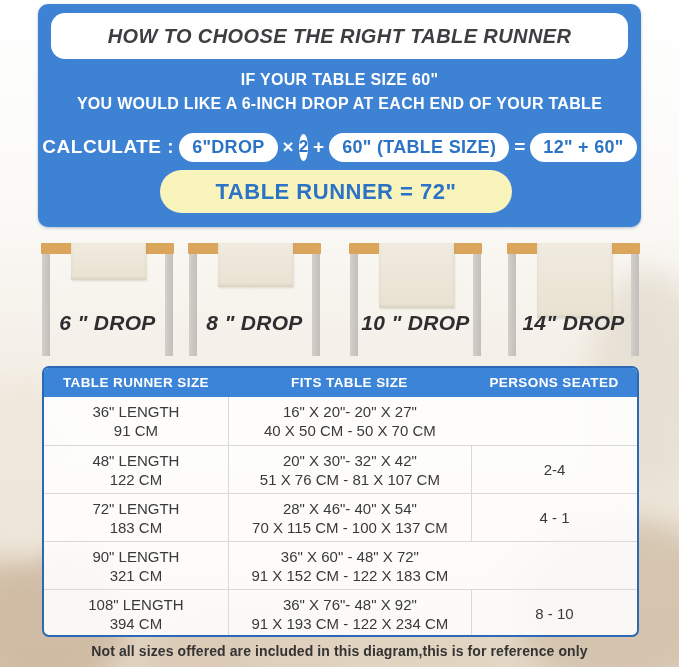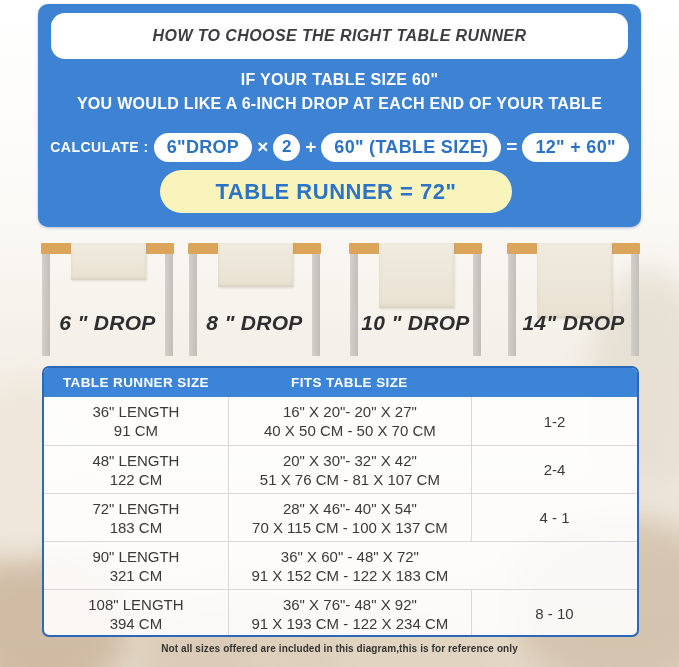--- a/index.html
+++ b/index.html
@@ -30,36 +30,36 @@
     position: absolute; left: 38px; top: 4px; width: 603px; height: 223px;
     background: #3e82d4; border-radius: 10px;
     box-shadow: 0 1px 3px rgba(40,80,140,.35);
   }
   .title-pill {
     position: absolute; left: 13px; right: 13px; top: 9px; height: 46px;
     background: #ffffff; border-radius: 14px;
     display: flex; align-items: center; justify-content: center;
   }
   .title-pill h1 {
-    font-size: 16px; font-weight: bold; font-style: italic;
+    font-size: 20px; font-weight: bold; font-style: italic;
     color: #3e3e42; letter-spacing: .4px; white-space: nowrap;
   }
   .sub {
     position: absolute; left: 0; right: 0; text-align: center;
     color: #ffffff; font-weight: bold; font-size: 16px; letter-spacing: .3px;
   }
   .sub.s1 { top: 67px; }
   .sub.s2 { top: 91px; }
 
   .calc-row {
     position: absolute; left: 6px; right: 6px; top: 126px; height: 34px;
     display: flex; align-items: center; justify-content: center; gap: 5px;
     white-space: nowrap;
   }
-  .calc-label { color: #fff; font-weight: bold; font-size: 14px; letter-spacing: .5px; }
+  .calc-label { color: #fff; font-weight: bold; font-size: 19px; letter-spacing: .5px; }
   .pill {
     background: #ffffff; color: #2d73c5; font-weight: bold; font-size: 18px;
     border-radius: 18px; padding: 4px 13px; letter-spacing: .3px;
   }
   .op { color: #ffffff; font-weight: bold; font-size: 19px; }
   .circle {
     background: #ffffff; color: #2d73c5; font-weight: bold; font-size: 17px;
     width: 27px; height: 27px; border-radius: 50%;
     display: inline-flex; align-items: center; justify-content: center;
   }
@@ -124,21 +124,21 @@
   .tbody .tr:first-child { border-top: none; }
   .td {
     display: flex; flex-direction: column; align-items: center; justify-content: center;
     font-size: 15px; color: #3a3a3a; line-height: 19px; text-align: center;
   }
   .td.mid, .td.last { border-left: 1px solid #d9d9d9; }
 
   
   .footer-note {
     position: absolute; left: 0; right: 0; top: 643px; text-align: center;
-    font-size: 10px; font-weight: bold; color: #333333; letter-spacing: .1px;
+    font-size: 14px; font-weight: bold; color: #333333; letter-spacing: .1px;
   }
 </style>
 </head>
 <body>
 
 <div class="page">
 
   <div class="bg">
     <div class="blob b1"></div>
     <div class="blob b2"></div>
@@ -202,33 +202,33 @@
       <div class="cloth"></div>
       <div class="drop-label">14" DROP</div>
     </div>
 
   </section>
 
   <section class="size-table">
     <div class="thead">
       <div class="th">TABLE RUNNER SIZE</div>
       <div class="th">FITS TABLE SIZE</div>
+      <div class="th">PERSONS SEATED</div>
     </div>
     <div class="tbody">
 
       <div class="tr">
         <div class="td">
           <span>36" LENGTH</span>
           <span>91 CM</span>
         </div>
         <div class="td mid">
           <span>16" X 20"- 20" X 27"</span>
           <span>40 X 50 CM - 50 X 70 CM</span>
         </div>
-        <div class="td last">1-2</div>
       </div>
 
       <div class="tr">
         <div class="td">
           <span>48" LENGTH</span>
           <span>122 CM</span>
         </div>
         <div class="td mid">
           <span>20" X 30"- 32" X 42"</span>
           <span>51 X 76 CM - 81 X 107 CM</span>

